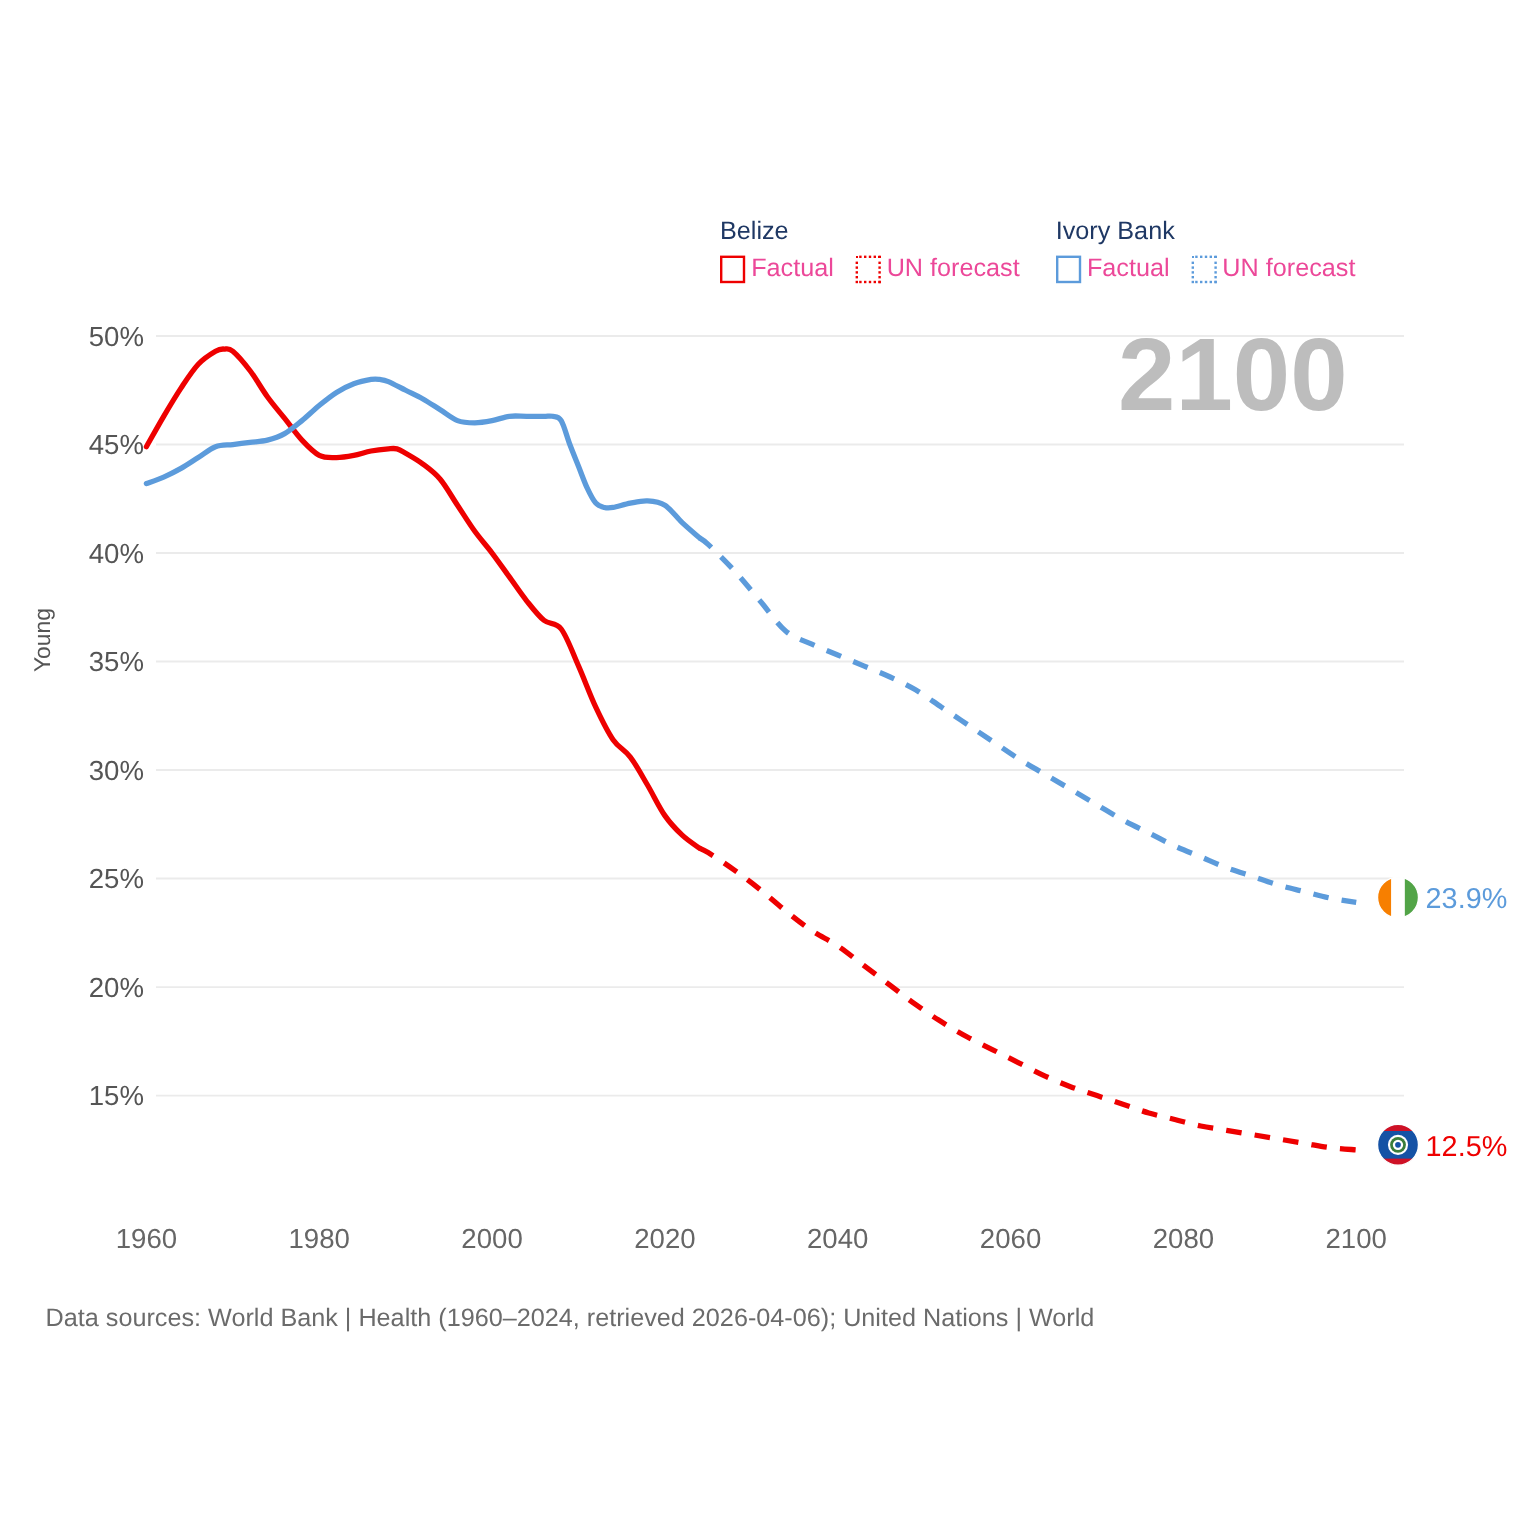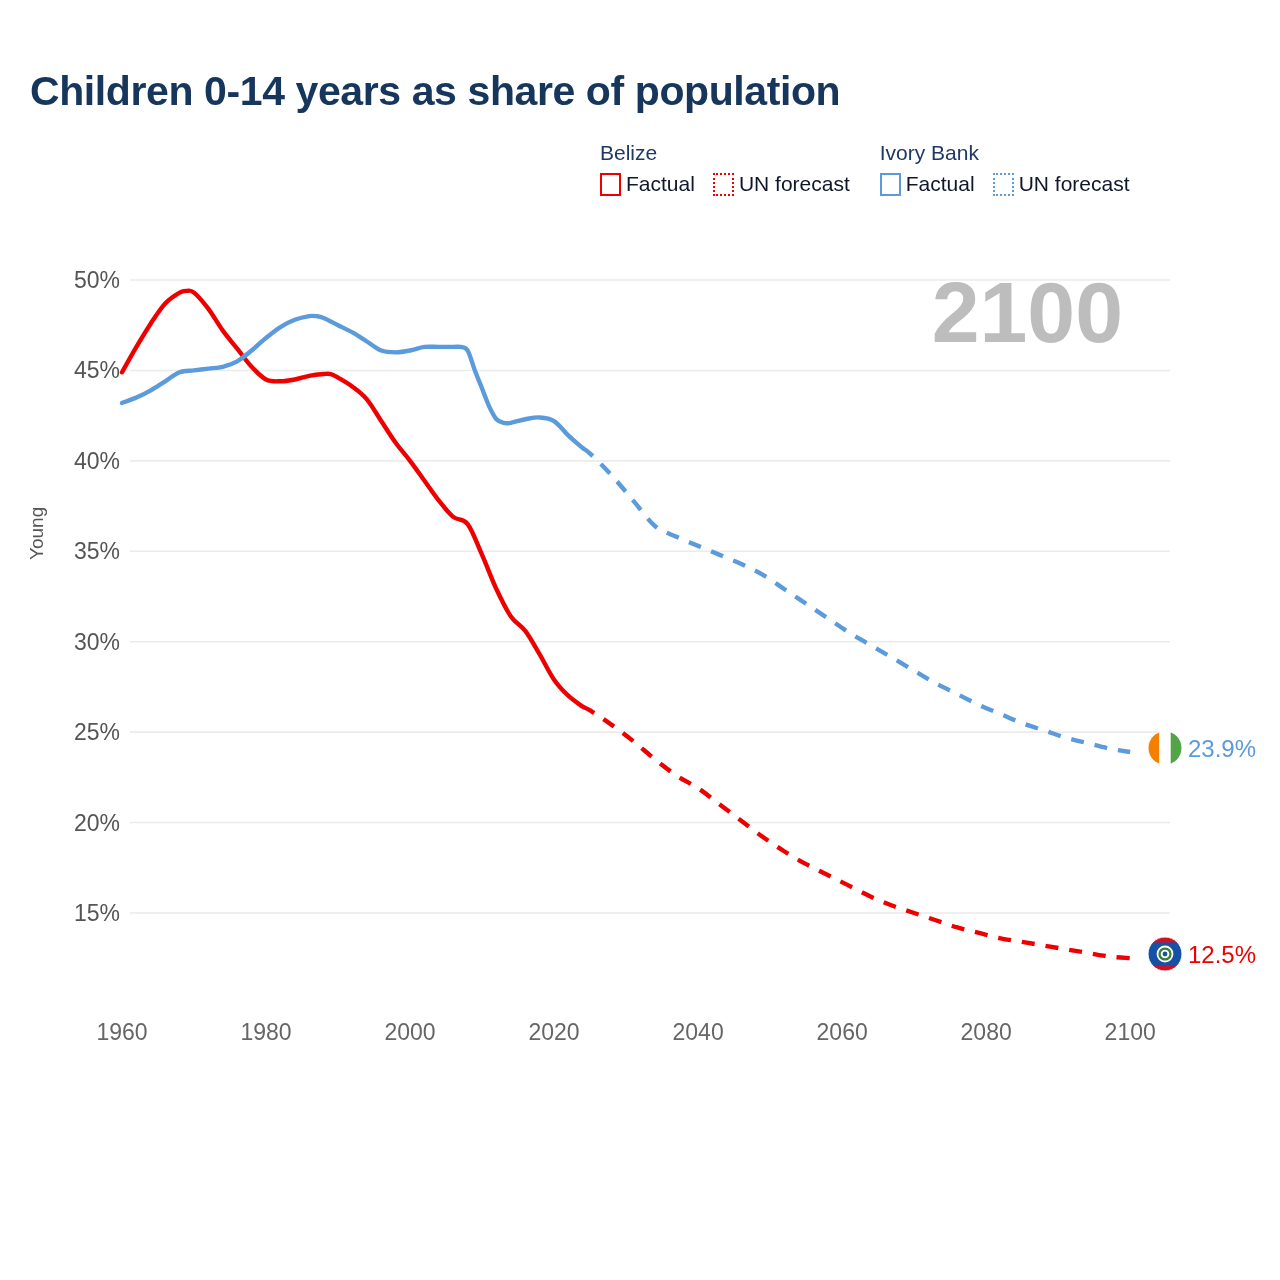--- a/index.html
+++ b/index.html
@@ -40,20 +40,21 @@
     left: 600px;
     top: 142px;
     display: flex;
     flex-direction: row;
     gap: 30px;
   }
   .legend-group {
     display: flex;
     flex-direction: column;
     align-items: flex-start;
+    margin-top: 40px;
   }
   .legend-group-title {
     font-size: 21px;
     color: #1f3864;
     margin-bottom: 9px;
     line-height: 1;
     font-family: "Liberation Sans", sans-serif;
   }
   .legend-entries {
     display: flex;
@@ -74,21 +75,21 @@
     background: transparent;
   }
   .legend-swatch.solid {
     border: 2.5px solid currentColor;
   }
   .legend-swatch.dotted {
     border: 2.5px dotted currentColor;
   }
   .legend-label {
     font-size: 21px;
-    color: #0f172a;
+    color: #ec4899;
     white-space: nowrap;
     font-family: "Liberation Sans", sans-serif;
   }
 
   
   .plot-wrap {
     position: absolute;
     left: 0;
     top: 0;
     width: 1280px;
@@ -144,21 +145,20 @@
     color: #6b6b6b;
     font-family: "Liberation Sans", sans-serif;
   }
   .footer div { white-space: nowrap; }
 </style>
 </head>
 <body>
 
 <div id="chart-root">
 
-  <div class="chart-title">Children 0-14 years as share of population</div>
 
   <div class="legend">
 
     <div class="legend-group">
       <div class="legend-group-title">Belize</div>
       <div class="legend-entries">
         <div class="legend-entry">
           <span class="legend-swatch solid" style="color:#ee0000"></span>
           <span class="legend-label">Factual</span>
         </div>
@@ -254,15 +254,16 @@
           <circle cx="1165" cy="954" r="4.3" fill="#ffffff"></circle>
           <circle cx="1165" cy="954" r="2.4" fill="#1552a5"></circle>
         </g>
         <circle cx="1165" cy="954" r="17" fill="none" stroke="#ffffff" stroke-width="1"></circle>
       </g>
       <text id="label-bz" class="endlabel" x="1188" y="963" fill="#ee0000">12.5%</text>
     </svg>
   </div>
 
   <div class="footer">
+    <div>Data sources: World Bank | Health (1960–2024, retrieved 2026-04-06); United Nations | World</div>
   </div>
 
 </div>
 
 </body></html>

